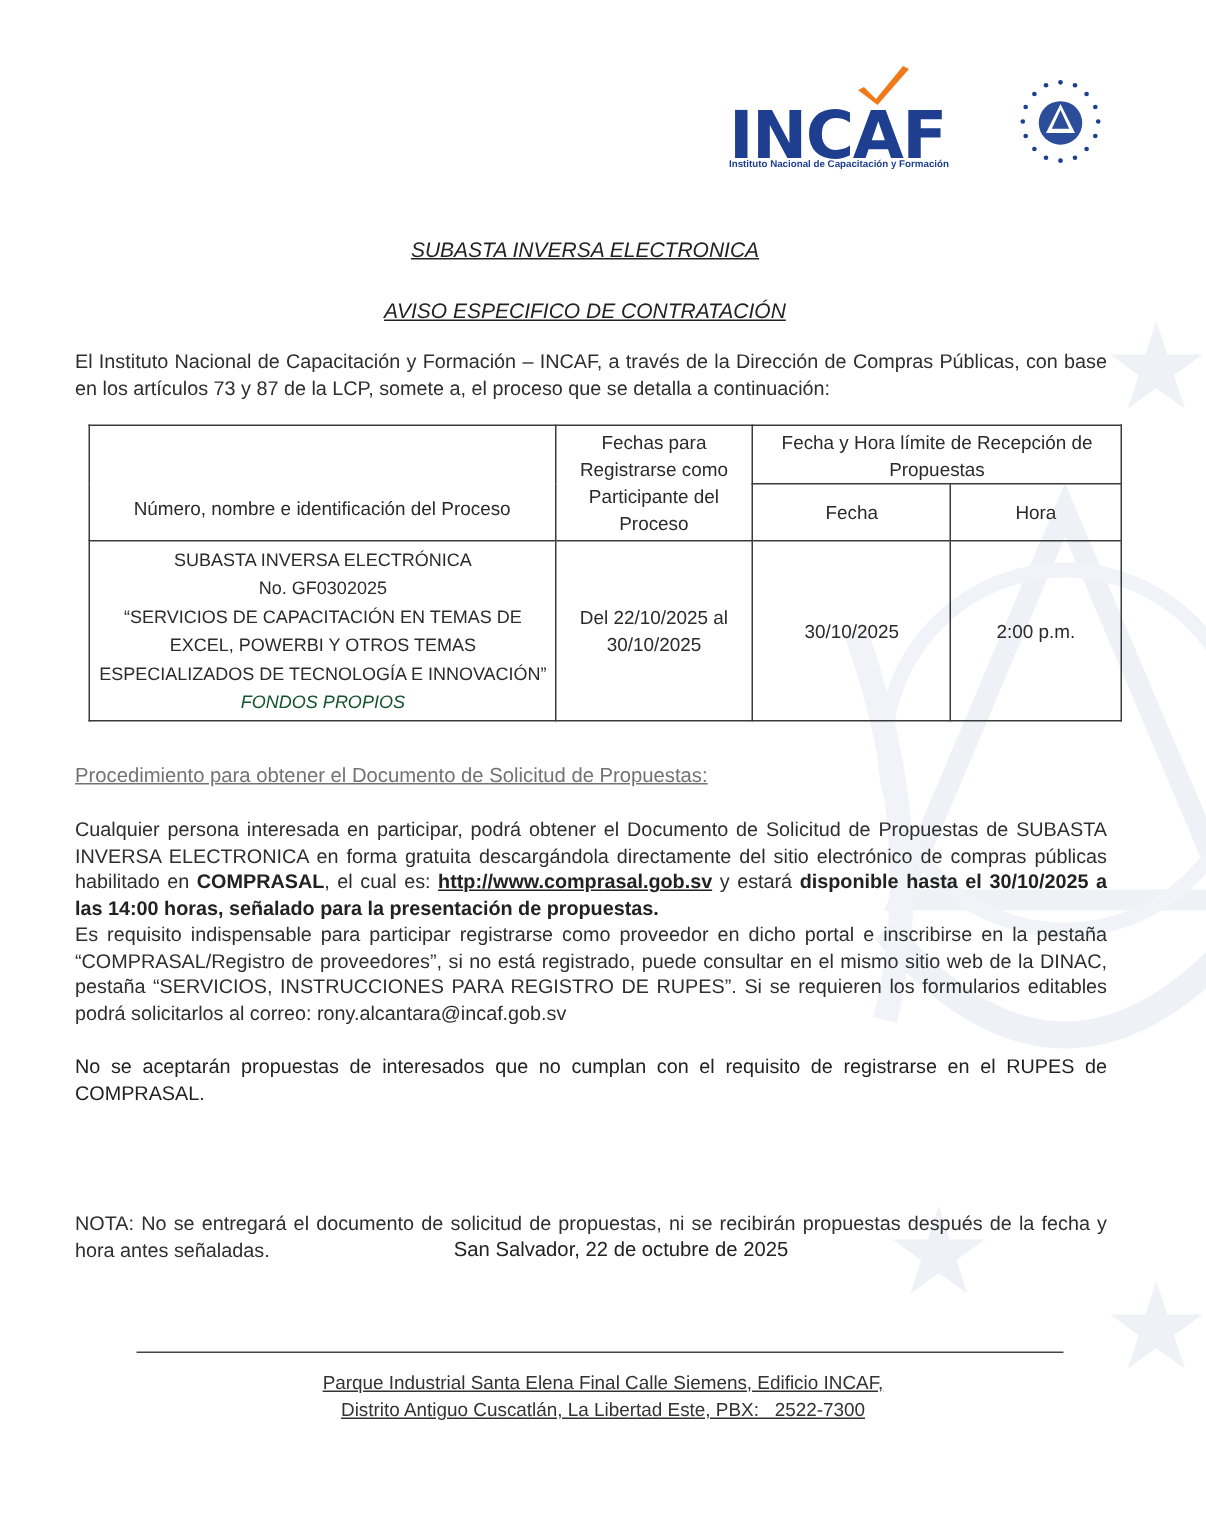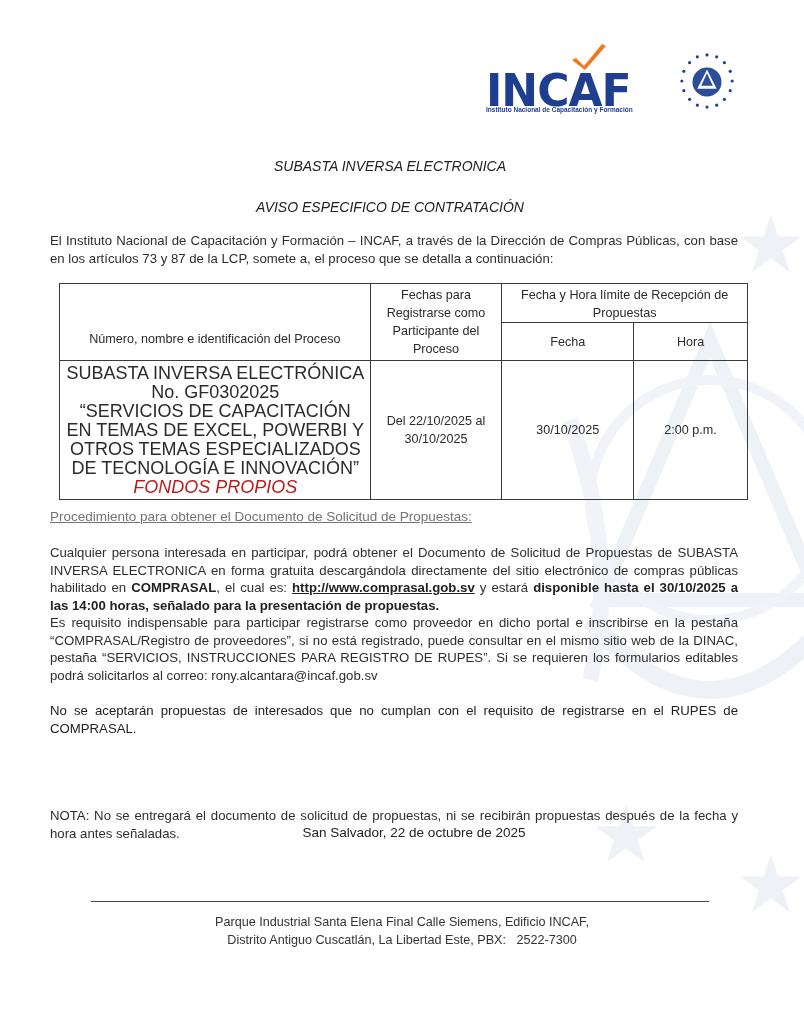--- a/index.html
+++ b/index.html
@@ -10,52 +10,52 @@
   .wm-star { position: absolute; color: #eef1f6; font-size: 80px; line-height: 1; }
   .wm-seal { position: absolute; left: 560px; right: -40px; top: 300px; height: 500px; }
 
   .header-logos { position: absolute; top: 40px; left: 484px; width: 260px; height: 80px; }
   .incaf-logo { position: absolute; left: 0; top: 2px; width: 175px; height: 72px; }
   .incaf-word { position: absolute; left: 2px; top: 16px; font-family: "DejaVu Sans", sans-serif; font-weight: bold; font-size: 44px; letter-spacing: -1px; color: #1e3f8f; line-height: 1; margin-top: 11px; }
   .incaf-check { position: absolute; left: 88px; top: 0; }
   .incaf-sub { position: absolute; left: 2px; top: 64px; font-size: 6.5px; font-weight: bold; color: #1e3f8f; white-space: nowrap; }
   .seal { position: absolute; left: 194px; top: 12px; width: 58px; height: 58px; }
 
-  .title { position: absolute; left: 0; width: 780px; text-align: center; font-size: 14px; font-style: italic; color: #222; }
+  .title { position: absolute; left: 0; width: 780px; text-align: center; font-size: 14px; font-style: italic; text-decoration: underline; color: #222; }
   .title1 { top: 158px; }
   .title2 { top: 199px; }
 
   .para { position: absolute; left: 50px; width: 688px; font-size: 13.2px; line-height: 17.5px; text-align: justify; color: #2e2e2e; }
   .intro { top: 232px; }
 
   table.proc { position: absolute; left: 59px; top: 283px; width: 689px; border-collapse: collapse; font-size: 12.6px; color: #2b2b2b; }
   table.proc td, table.proc th { border: 1.3px solid #3a3a3a; font-weight: normal; text-align: center; vertical-align: middle; }
   .c1 { width: 311px; margin-left: 32px; }
   .c2 { width: 132px; }
   .c3 { width: 132px; }
   .c4 { width: 114px; }
   th.h-top { height: 37px; line-height: 18px; padding-top: 1px; }
   th.h-sub { height: 37px; }
   th.h-c1 { padding-top: 34px; }
   th.h-c2 { line-height: 18px; padding: 2px 2px; }
-  td.body-c1 { text-align: left; padding: 3px 4px 2px 5px; font-size: 18px; line-height: 19px; color: #2b2b2b; }
-  td.body-c1 .fondos { color: #b91c1c; font-style: italic; }
+  td.body-c1 { text-align: left; padding: 3px 4px 2px 5px; font-size: 12px; line-height: 19px; color: #2b2b2b; }
+  td.body-c1 .fondos { color: #14532d; font-style: italic; }
   td.body-c2 { line-height: 18px; padding: 0 4px; }
 
   .section-head { position: absolute; left: 50px; top: 509px; font-size: 13.5px; text-decoration: underline; color: #737373; }
   .proc-text { top: 544px; }
   .proc-text .strong { font-weight: bold; color: #222; }
   .proc-text .link { text-decoration: underline; font-weight: bold; color: #222; }
   .reject { top: 702px; color: #222; }
   .nota { top: 771px; margin-top: 36px; }
 
   .place-date { position: absolute; left: 12px; width: 804px; text-align: center; top: 825px; font-size: 13.5px; color: #222; }
 
   .footer-line { position: absolute; left: 91px; top: 901px; width: 618px; height: 0; border-top: 1.3px solid #444; }
-  .footer { position: absolute; left: 0; width: 804px; top: 913px; text-align: center; font-size: 12.6px; line-height: 18px; color: #333; }
+  .footer { position: absolute; left: 0; width: 804px; top: 913px; text-align: center; font-size: 12.6px; line-height: 18px; color: #333; text-decoration: underline; }
 </style>
 </head>
 <body>
 
 <div class="watermark" style="left:0;top:0;width:804px;height:1024px;">
   <span class="wm-star" style="left:735px;top:205px;">★</span>
   <span class="wm-star" style="left:590px;top:795px;">★</span>
   <span class="wm-star" style="left:735px;top:845px;">★</span>
   <svg class="wm-seal" viewBox="0 0 300 500" preserveAspectRatio="xMinYMin meet">
     <polygon points="150,40 40,300 260,300" fill="none" stroke="#eef1f6" stroke-width="14"></polygon>

